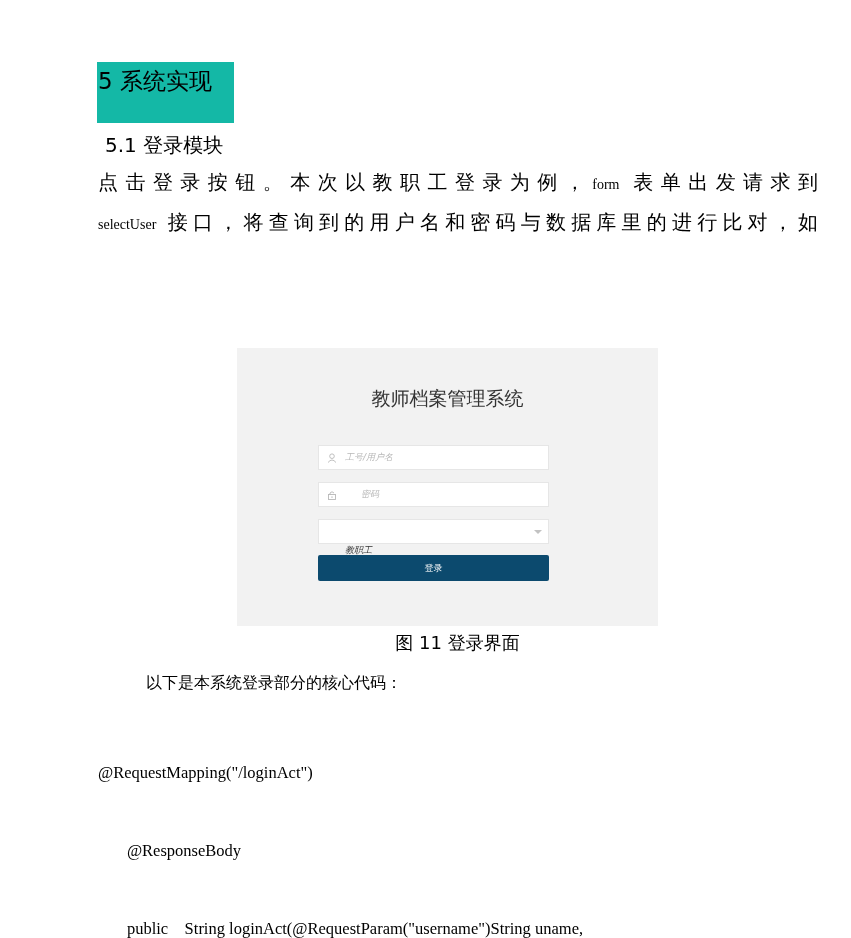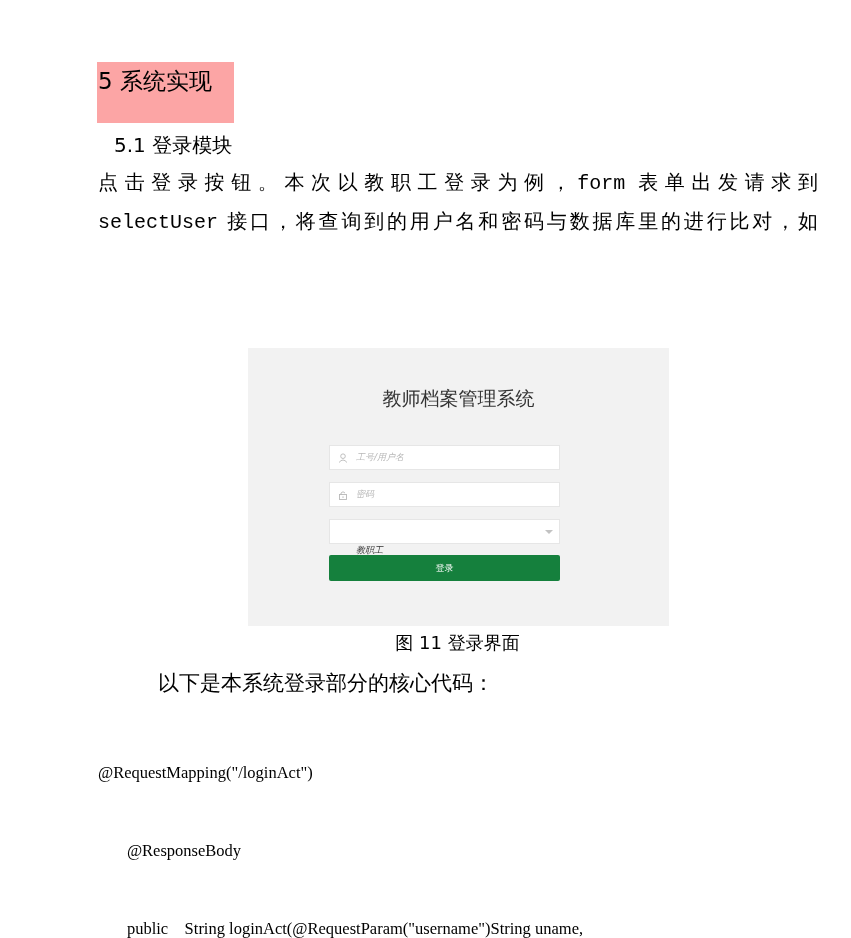--- a/index.html
+++ b/index.html
@@ -13,31 +13,31 @@
       position: relative;
       overflow: hidden;
       color: #000;
     }
     .chapter-heading {
       position: absolute;
       left: 97px;
       top: 62px;
       width: 137px;
       height: 61px;
-      background: #fca5a5;
+      background: #14b8a6;
       box-sizing: border-box;
       padding: 4px 0 0 1px;
       font-family: "DejaVu Sans", sans-serif;
       font-size: 23px;
       line-height: 30px;
       white-space: nowrap;
     }
     .section-heading {
       position: absolute;
-      left: 114px;
+      left: 105px;
       top: 130px;
       font-family: "DejaVu Sans", sans-serif;
       font-size: 20px;
       line-height: 30px;
       white-space: nowrap;
     }
     .para {
       position: absolute;
       left: 98px;
       width: 720px;
@@ -52,26 +52,26 @@
       text-align: justify;
       text-align-last: justify;
     }
     .para .line.last {
       text-align-last: left;
     }
     .para .indent {
       padding-left: 48px;
     }
     .mono {
-      font-family: Liberation Mono, monospace;
-      font-size: 20px;
+      font-family: Liberation Serif, serif;
+      font-size: 14px;
     }
     .figure {
       position: absolute;
-      left: 248px;
+      left: 237px;
       top: 348px;
       width: 421px;
       height: 278px;
       background: #f2f2f2;
     }
     .fig-title {
       position: absolute;
       left: 0;
       right: 0;
       top: 38px;
@@ -119,21 +119,21 @@
       border-left: 4px solid transparent;
       border-right: 4px solid transparent;
       border-top: 4px solid #c2c2c2;
     }
     .login-btn {
       position: absolute;
       left: 81px;
       top: 207px;
       width: 231px;
       height: 26px;
-      background: #15803d;
+      background: #0c4a6e;
       color: #fff;
       font-family: "DejaVu Sans", sans-serif;
       font-size: 9px;
       display: flex;
       align-items: center;
       justify-content: center;
       border-radius: 2px;
     }
     .caption {
       position: absolute;
@@ -142,24 +142,24 @@
       top: 630px;
       text-align: center;
       font-family: "DejaVu Sans", sans-serif;
       font-size: 18px;
       line-height: 26px;
       padding-left: 64px;
       box-sizing: border-box;
     }
     .code-intro {
       position: absolute;
-      left: 158px;
+      left: 146px;
       top: 668px;
       font-family: Liberation Serif, serif;
-      font-size: 21px;
+      font-size: 16px;
       line-height: 30px;
       white-space: nowrap;
     }
     .code {
       position: absolute;
       left: 98px;
       top: 708px;
       font-family: "Liberation Serif", serif;
       font-size: 16.5px;
       line-height: 26px;
@@ -192,21 +192,21 @@
   <div class="field" style="top:97px;">
     <span class="ico">
       <svg width="10" height="10" viewBox="0 0 10 10">
           <circle cx="5" cy="3.2" r="2.3" fill="none" stroke="#b8b8b8" stroke-width="0.9"></circle>
           <path d="M1 9.5 Q5 4.5 9 9.5" fill="none" stroke="#b8b8b8" stroke-width="0.9"></path>
         </svg>
     </span>
     <span>工号/用户名</span>
   </div>
 
-  <div class="field" style="top:134px;">
+  <div class="field" style="top:134px;gap:16px;">
     <span class="ico">
       <svg width="10" height="10" viewBox="0 0 10 10">
           <rect x="1.5" y="4.5" width="7" height="5" fill="none" stroke="#b8b8b8" stroke-width="0.9"></rect>
           <path d="M3 4.5 V3 Q5 0.5 7 3" fill="none" stroke="#b8b8b8" stroke-width="0.9"></path>
           <line x1="5" y1="6.3" x2="5" y2="8" stroke="#b8b8b8" stroke-width="0.9"></line>
         </svg>
     </span>
     <span>密码</span>
   </div>
 

